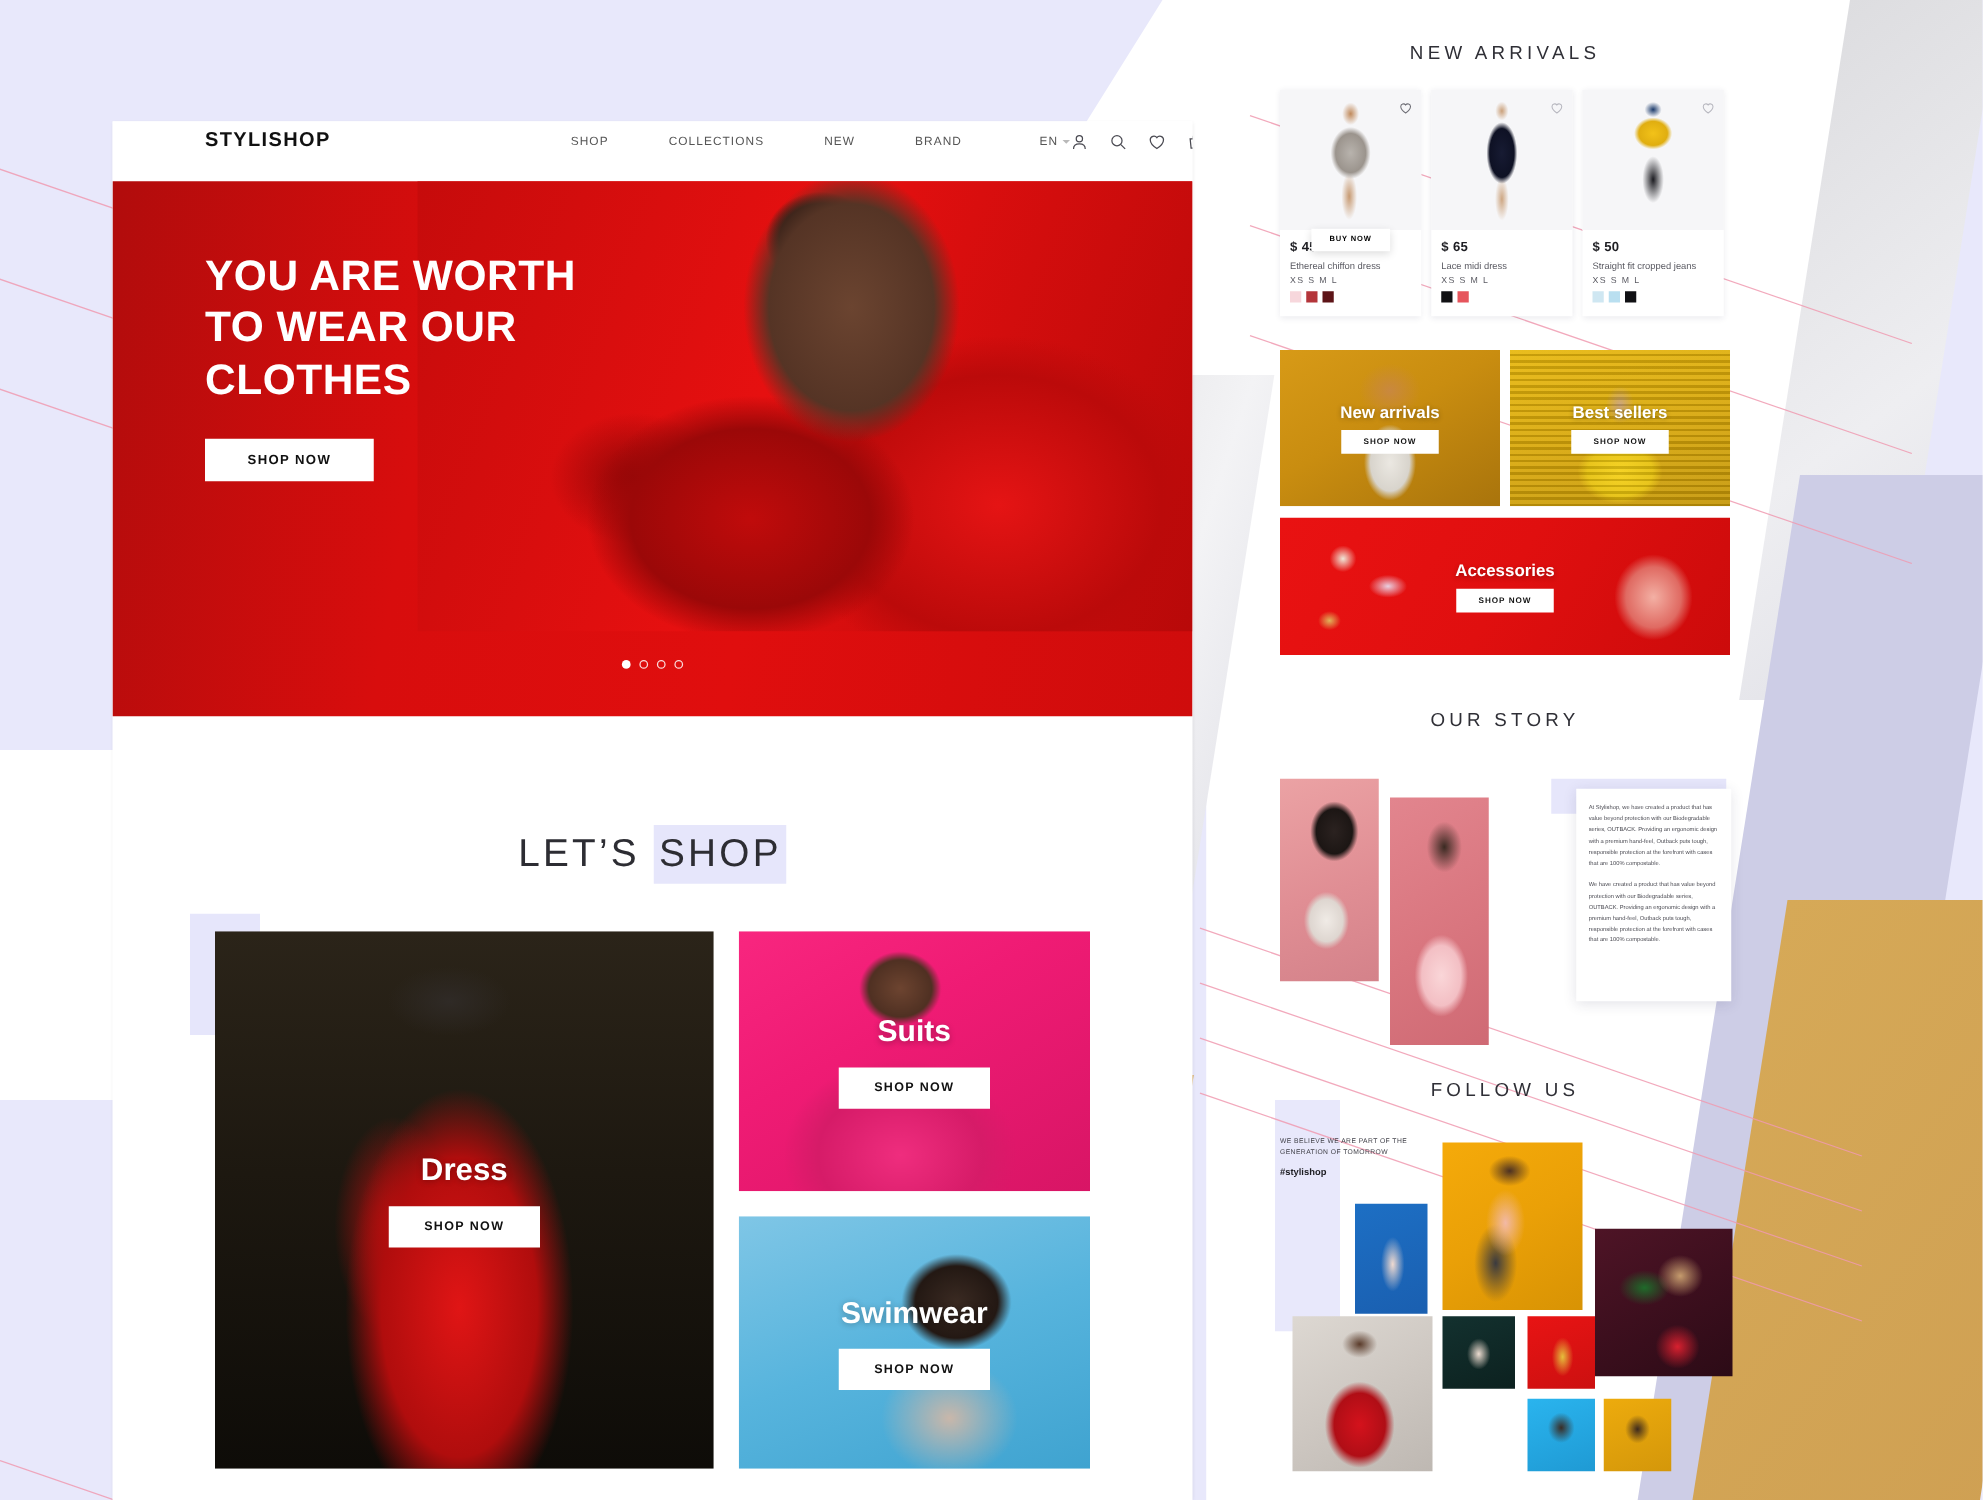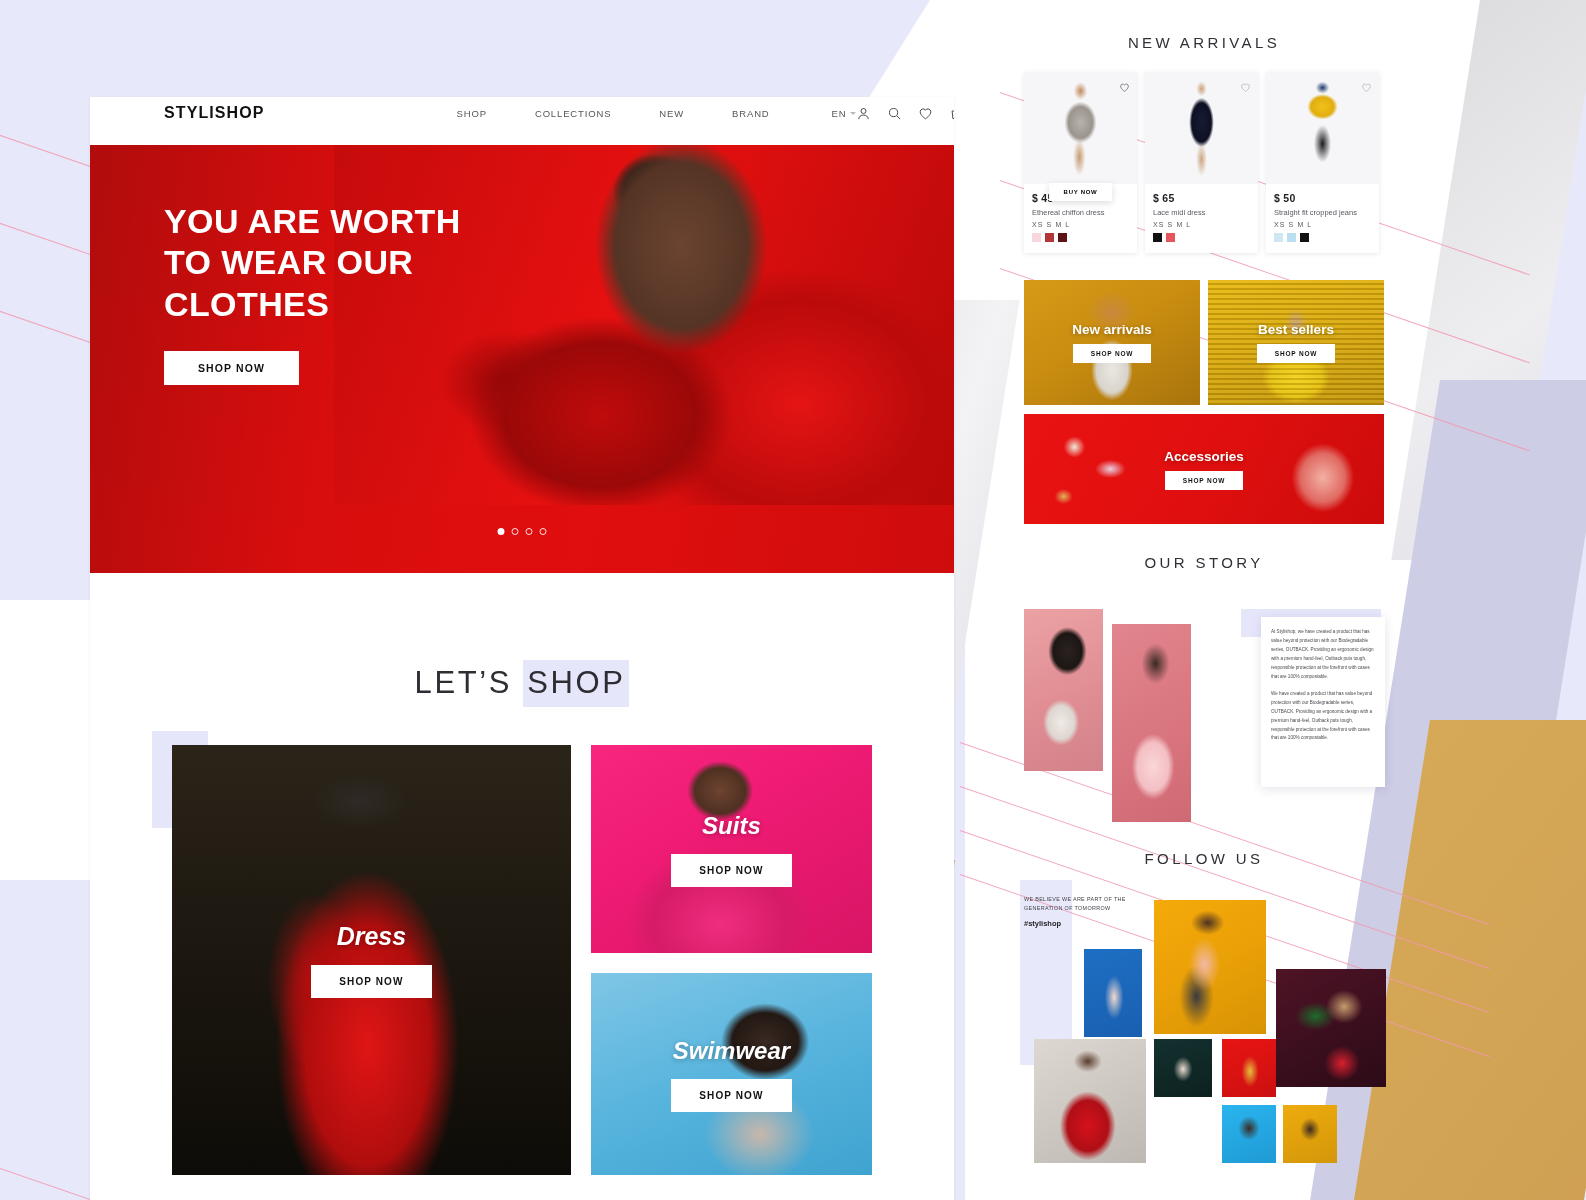--- a/index.html
+++ b/index.html
@@ -161,21 +161,21 @@
     position:absolute; inset:0;
     background:
       radial-gradient(ellipse 55px 48px at 62% 34%, #3a2a22 0%, #231813 60%, rgba(35,24,19,0) 80%),
       radial-gradient(ellipse 70px 60px at 60% 80%, #c9b7aa 0%, rgba(201,183,170,0) 78%),
       linear-gradient(160deg, #7fc6e6 0%, #57b4dd 50%, #3fa3d0 100%);
   }
   .cat-overlay {
     position: absolute; inset: 0; display: flex; flex-direction: column;
     align-items: center; justify-content: center; gap: 14px; z-index: 2;
   }
-  .cat-title { color:#fff; font-size: 25px; font-weight: 700; text-shadow: 0 1px 5px rgba(0,0,0,.28); font-style: italic; }
+  .cat-title { color:#fff; font-size: 25px; font-weight: 700; text-shadow: 0 1px 5px rgba(0,0,0,.28); }
   .cat-title.sm { font-size: 24px; }
   .cat-btn {
     background:#fff; color:#111; font-size:10px; font-weight:700; letter-spacing:1.1px;
     padding:11px 28px; border:none; cursor:pointer;
   }
 
   
   .rpanel { position: absolute; left: 979px; top: 0; width: 450px; height: 864px; }
 
   .sec-title {
@@ -240,21 +240,21 @@
       linear-gradient(165deg, #e8b80d 0%, #d9a80a 50%, #c59708 100%); }
   .img-acc { position:absolute; inset:0;
     background:
       radial-gradient(ellipse 40px 44px at 83% 58%, #f3b0a4 0%, #e06a62 55%, rgba(224,106,98,0) 78%),
       radial-gradient(ellipse 20px 12px at 24% 50%, #e9cfe0 0%, rgba(233,207,224,0) 76%),
       radial-gradient(ellipse 14px 14px at 14% 30%, #efe7d8 0%, rgba(239,231,216,0) 76%),
       radial-gradient(ellipse 12px 10px at 11% 75%, #e0b35a 0%, rgba(224,179,90,0) 76%),
       linear-gradient(120deg, #e91212 0%, #e00f0f 50%, #cc0b0b 100%); }
 
   
-  .story-wrap { margin-top: 30px; }
+  .story-wrap { margin-top: 44px; }
   .story { position: relative; padding: 0 45px; margin-top: 26px; height: 215px; }
   .s-img1 { position:absolute; left:45px; top:12px; width:79px; height:162px;
     background:
       radial-gradient(ellipse 24px 30px at 55% 26%, #2b2220 0%, #1c1614 60%, rgba(28,22,20,0) 80%),
       radial-gradient(ellipse 22px 28px at 47% 70%, #f0ebe6 0%, #ded6d0 60%, rgba(222,214,208,0) 82%),
       linear-gradient(160deg, #eba2a4 0%, #e08e94 55%, #d4828a 100%); }
   .s-img2 { position:absolute; left:133px; top:27px; width:79px; height:198px;
     background:
       radial-gradient(ellipse 18px 26px at 55% 20%, #3a2a22 0%, rgba(58,42,34,0) 78%),
       radial-gradient(ellipse 26px 40px at 52% 72%, #fad6d8 0%, #f3bfc4 60%, rgba(243,191,196,0) 82%),

